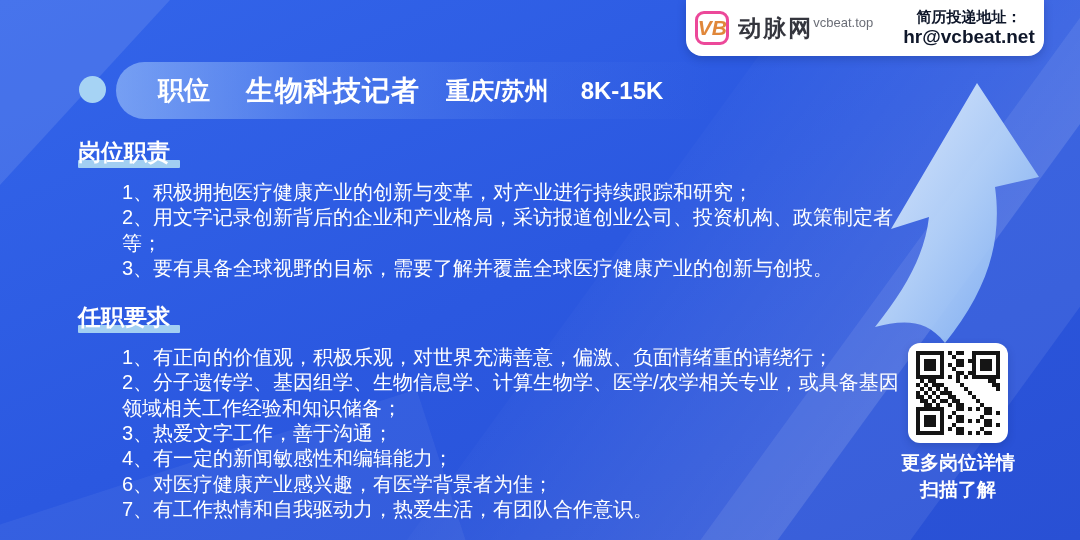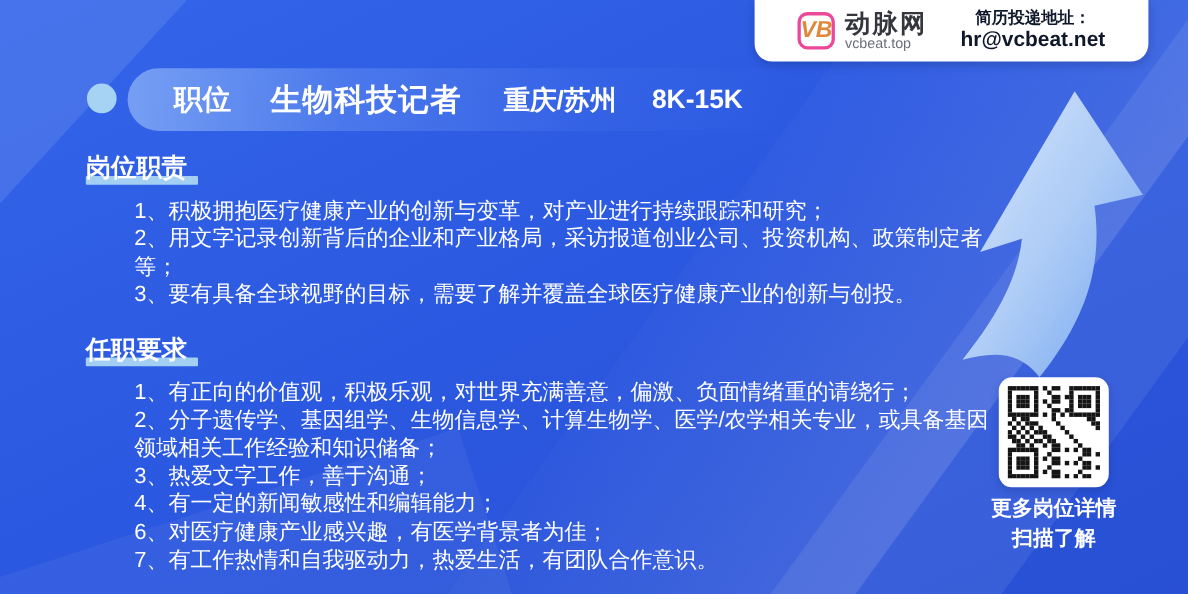--- a/index.html
+++ b/index.html
@@ -24,36 +24,36 @@
   .arrow-wrap{position:absolute;left:845px;top:55px;width:205px;height:300px;}
   
   .logo-card{position:absolute;left:686px;top:0;width:358px;height:56px;
     background:#ffffff;border-radius:0 0 16px 16px;
     display:flex;align-items:center;justify-content:center;gap:30px;
     box-shadow:0 3px 8px rgba(10,30,90,0.25);}
   .brand{display:flex;align-items:center;gap:9px;}
   .vb-badge{width:34px;height:34px;border:3px solid #ec4899;border-radius:9px;
     color:#e0873a;font-weight:bold;font-size:21px;font-style:italic;
     display:flex;align-items:center;justify-content:center;box-sizing:border-box;}
-  .brand-text{display:flex;flex-direction:column;line-height:1.05;}
+  .brand-text{display:flex;flex-direction:row;line-height:1.05;}
   .brand-name{font-size:23px;font-weight:bold;color:#34353d;letter-spacing:2px;}
   .brand-domain{font-size:13px;color:#6b6e77;}
   .resume{text-align:center;color:#0f172a;font-weight:bold;line-height:1.2;}
   .resume-label{font-size:15px;}
   .resume-email{font-size:19px;}
   
   .head-circle{position:absolute;left:79px;top:76px;width:27px;height:27px;
     border-radius:50%;background:#a6d3f4;}
   .head-pill{position:absolute;left:116px;top:62px;width:650px;height:57px;
     border-radius:29px;display:flex;align-items:center;
     background:linear-gradient(90deg,rgba(186,220,255,0.50) 0%,rgba(140,180,250,0.30) 30%,rgba(110,150,245,0.12) 62%,rgba(100,140,240,0) 92%);}
   .head-pill .txt{color:#fff;font-weight:bold;white-space:nowrap;}
   .pos-label{font-size:26px;margin-left:42px;}
   .pos-title{font-size:28px;margin-left:36px;letter-spacing:1px;}
-  .pos-loc{font-size:24px;margin-left:38px;}
+  .pos-loc{font-size:24px;margin-left:26px;}
   .pos-salary{font-size:24px;margin-left:32px;}
   
   .content{position:absolute;left:78px;top:139px;width:822px;color:#ffffff;}
   .section + .section{margin-top:23px;}
   .sec-title{font-size:23px;font-weight:bold;line-height:26px;position:relative;z-index:1;display:inline-block;}
   .sec-underline{width:102px;height:8px;background:#a2cff2;margin-top:-5px;border-radius:1px;position:relative;z-index:0;}
   .items{margin-top:12px;margin-left:44px;}
   .item{font-size:20px;line-height:25.3px;white-space:pre-wrap;}
   
   .qr-box{position:absolute;left:908px;top:343px;width:100px;height:100px;

